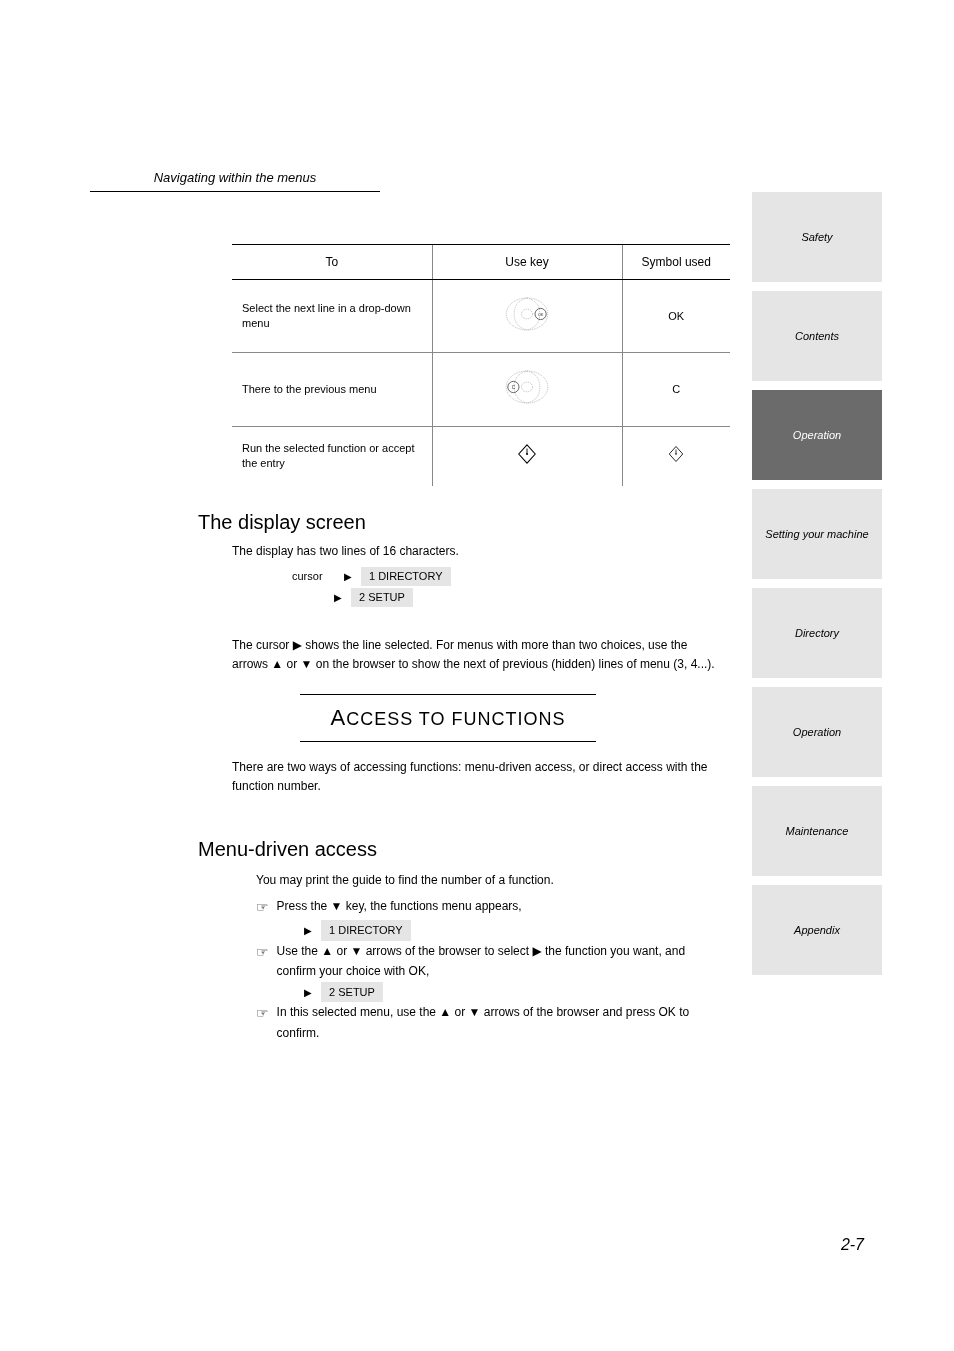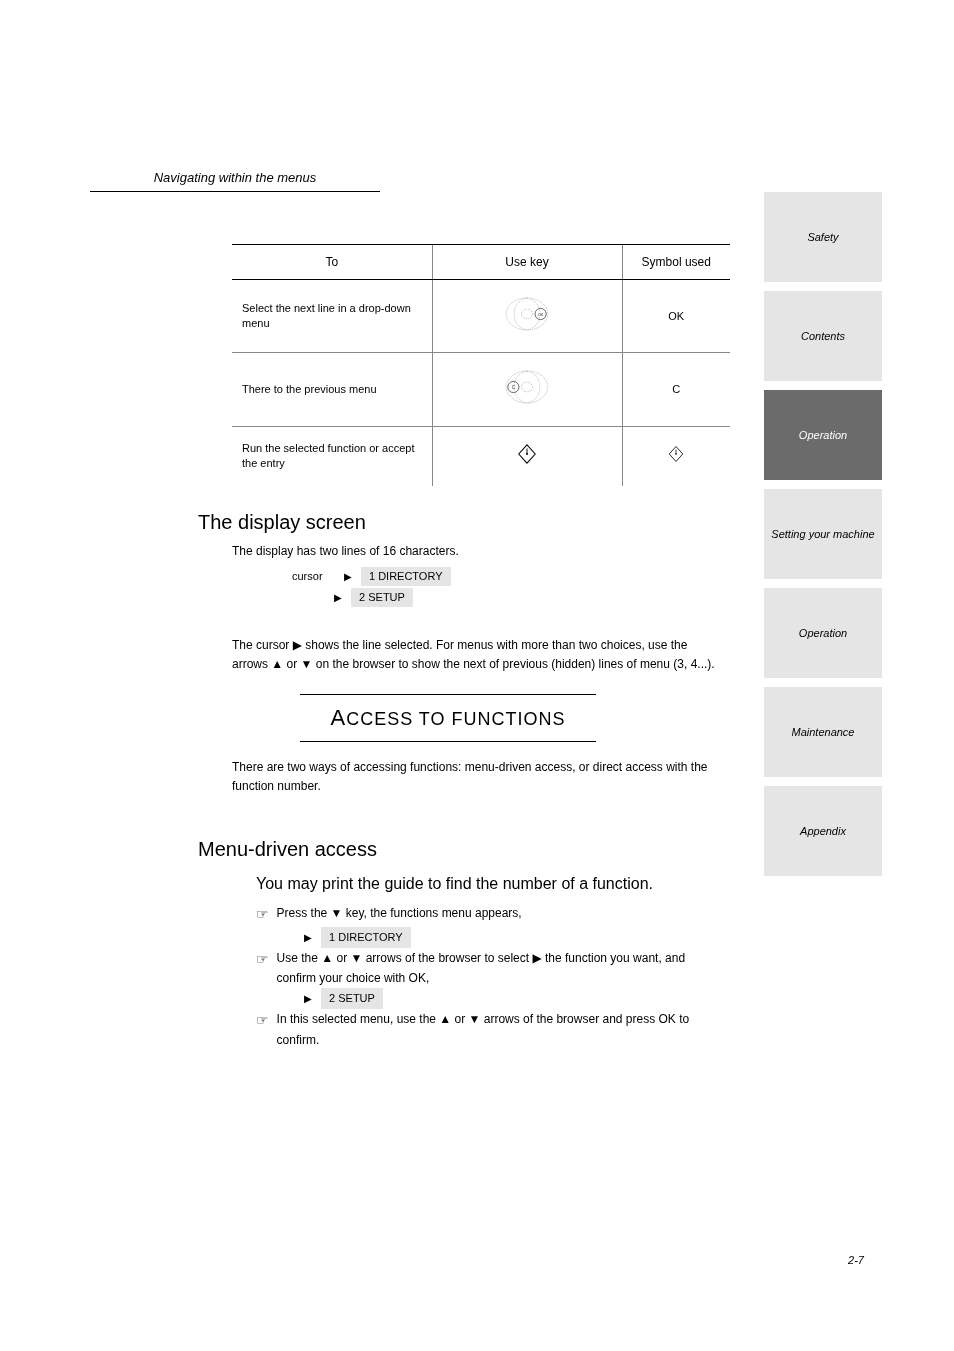--- a/index.html
+++ b/index.html
@@ -1,21 +1,21 @@
 <!DOCTYPE html>
 <html><head>
 <meta charset="utf-8">
 <style>
   * { box-sizing: border-box; margin: 0; padding: 0; }
   html, body { width: 954px; height: 1351px; background: #fff; font-family: Arial, Helvetica, sans-serif; color: #000; }
   .page { position: relative; width: 954px; height: 1351px; }
 
   
   .tabs { position: absolute; right: 72px; top: 192px; display: flex; flex-direction: column; gap: 9px; }
-  .tab { width: 118px; height: 90px; background: #e5e5e5; display: flex; align-items: center; justify-content: center; font-size: 11px; font-style: italic; text-align: center; line-height: 1.3; padding: 4px; }
+  .tab { width: 130px; height: 90px; background: #e5e5e5; display: flex; align-items: center; justify-content: center; font-size: 11px; font-style: italic; text-align: center; line-height: 1.3; padding: 4px; }
   .tab.active { background: #6b6b6b; color: #fff; }
 
   
   .hdr-title { position:absolute; left:90px; top:170px; width:290px; border-bottom:1px solid #000; font-size:13px; font-style:italic; text-align:center; padding-bottom:6px;}
 
   
   .tbl { position:absolute; left:232px; top:244px; width:498px; font-size:12px; }
   .tbl table { border-collapse: collapse; width: 100%; }
   .tbl th { font-weight: normal; text-align: center; padding: 10px 6px; border-bottom: 1.3px solid #000; border-top: 1.3px solid #000; }
   .tbl th.sep, .tbl td.sep { border-left: 1px solid #888; }
@@ -44,32 +44,33 @@
   .sect-head { position:absolute; left:300px; top:694px; width:296px; border-top:1.3px solid #000; border-bottom:1.3px solid #000; text-align:center; padding:10px 0; font-variant: small-caps; letter-spacing: 1px; font-size:18px;}
   .sect-head .first-letter { font-size:22px; }
 
   .bt3 { left:232px; top:758px; width:493px; }
 
   .bt4-wrap { position:absolute; left:256px; top:870px; width:470px; font-size:12px; line-height:1.7; }
   .step { display:flex; gap:8px; margin-bottom:0px; align-items:flex-start;}
   .step .pointer { font-size:14px; }
   .step-text { flex:1; }
 
-  .page-num { position:absolute; bottom:85px; right:90px; font-size:11px; font-style:italic; }
+  .page-num { position:absolute; bottom:97px; right:90px; font-size:16px; font-style:italic; }
 
 </style>
 </head>
 <body>
 <div class="page">
 
 <div class="tabs">
   <div class="tab">Safety</div>
   <div class="tab">Contents</div>
   <div class="tab active">Operation</div>
   <div class="tab">Setting your machine</div>
+  <div class="tab">Directory</div>
   <div class="tab">Operation</div>
   <div class="tab">Maintenance</div>
   <div class="tab">Appendix</div>
 </div>
 
 <div class="hdr-title">Navigating within the menus</div>
 
 <div class="tbl">
   <table>
     <colgroup>
@@ -161,21 +162,21 @@
 
 <div class="sect-head">
   <span class="first-letter">A</span><span>CCESS TO FUNCTIONS</span>
 </div>
 
 <div class="body-text bt3">There are two ways of accessing functions: menu-driven access, or direct access with the function number.</div>
 
 <div class="subhead subhead2">Menu-driven access</div>
 
 <div class="bt4-wrap">
-  <div style="font-size:16px; margin-bottom:6px;">You may print the guide to find the number of a function.</div>
+  <div style="font-size:12px; margin-bottom:6px;">You may print the guide to find the number of a function.</div>
 
   <div class="step">
     <span class="pointer">☞</span>
     <span class="step-text">Press the ▼ key, the functions menu appears,</span>
   </div>
   <div class="ex-row" style="margin-left:48px;">
     <span class="arrow-r">▶</span>
     <span class="ex-box" style="margin-left:6px;">1 DIRECTORY</span>
   </div>
 

